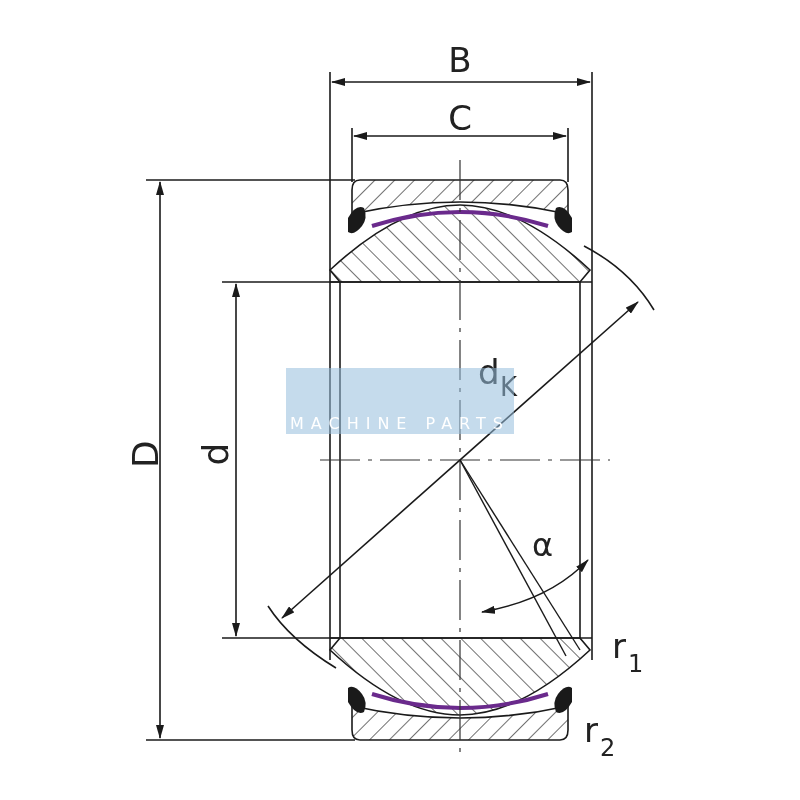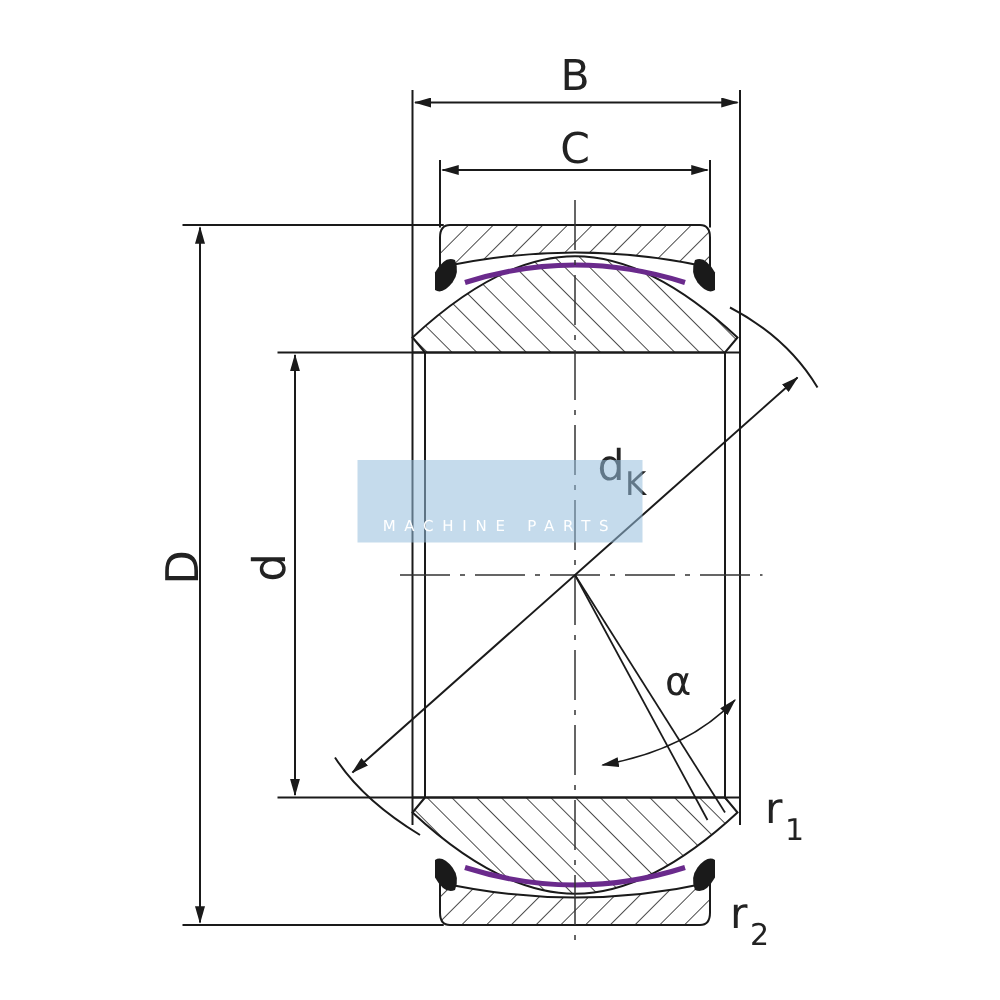--- a/index.html
+++ b/index.html
@@ -1,21 +1,21 @@
 <!DOCTYPE html>
 <html><head>
 <meta charset="utf-8">
 <style>
   html,body{margin:0;padding:0;background:#ffffff;}
   body{width:800px;height:800px;position:relative;overflow:hidden;font-family:"DejaVu Sans",sans-serif;}
   svg{position:absolute;left:0;top:0;}
   .lbl{font-family:"DejaVu Sans",sans-serif;fill:#222;}
   .wm{position:absolute;left:286px;top:368px;width:228px;height:66px;background:rgba(150,190,220,0.55);}
   .wm-title{position:absolute;left:0;top:2px;width:100%;text-align:center;font-family:"DejaVu Sans",sans-serif;font-size:42px;font-weight:bold;letter-spacing:4px;color:#ffffff;}
-  .wm-sub{position:absolute;left:0;top:46px;width:100%;text-align:center;font-family:"DejaVu Sans",sans-serif;font-size:12px;letter-spacing:7px;color:#ffffff;}
+  .wm-sub{position:absolute;left:0;top:46px;width:100%;text-align:center;font-family:"DejaVu Sans",sans-serif;font-size:16px;letter-spacing:7px;color:#ffffff;}
 </style>
 </head>
 <body>
 
 <svg width="800" height="800" viewBox="0 0 800 800">
   <defs>
     <pattern id="hatch" patternUnits="userSpaceOnUse" width="14" height="14" patternTransform="rotate(45)">
       <line x1="0" y1="0" x2="0" y2="14" stroke="#333" stroke-width="1.4"></line>
     </pattern>
     <pattern id="hatch2" patternUnits="userSpaceOnUse" width="14" height="14" patternTransform="rotate(-45)">

